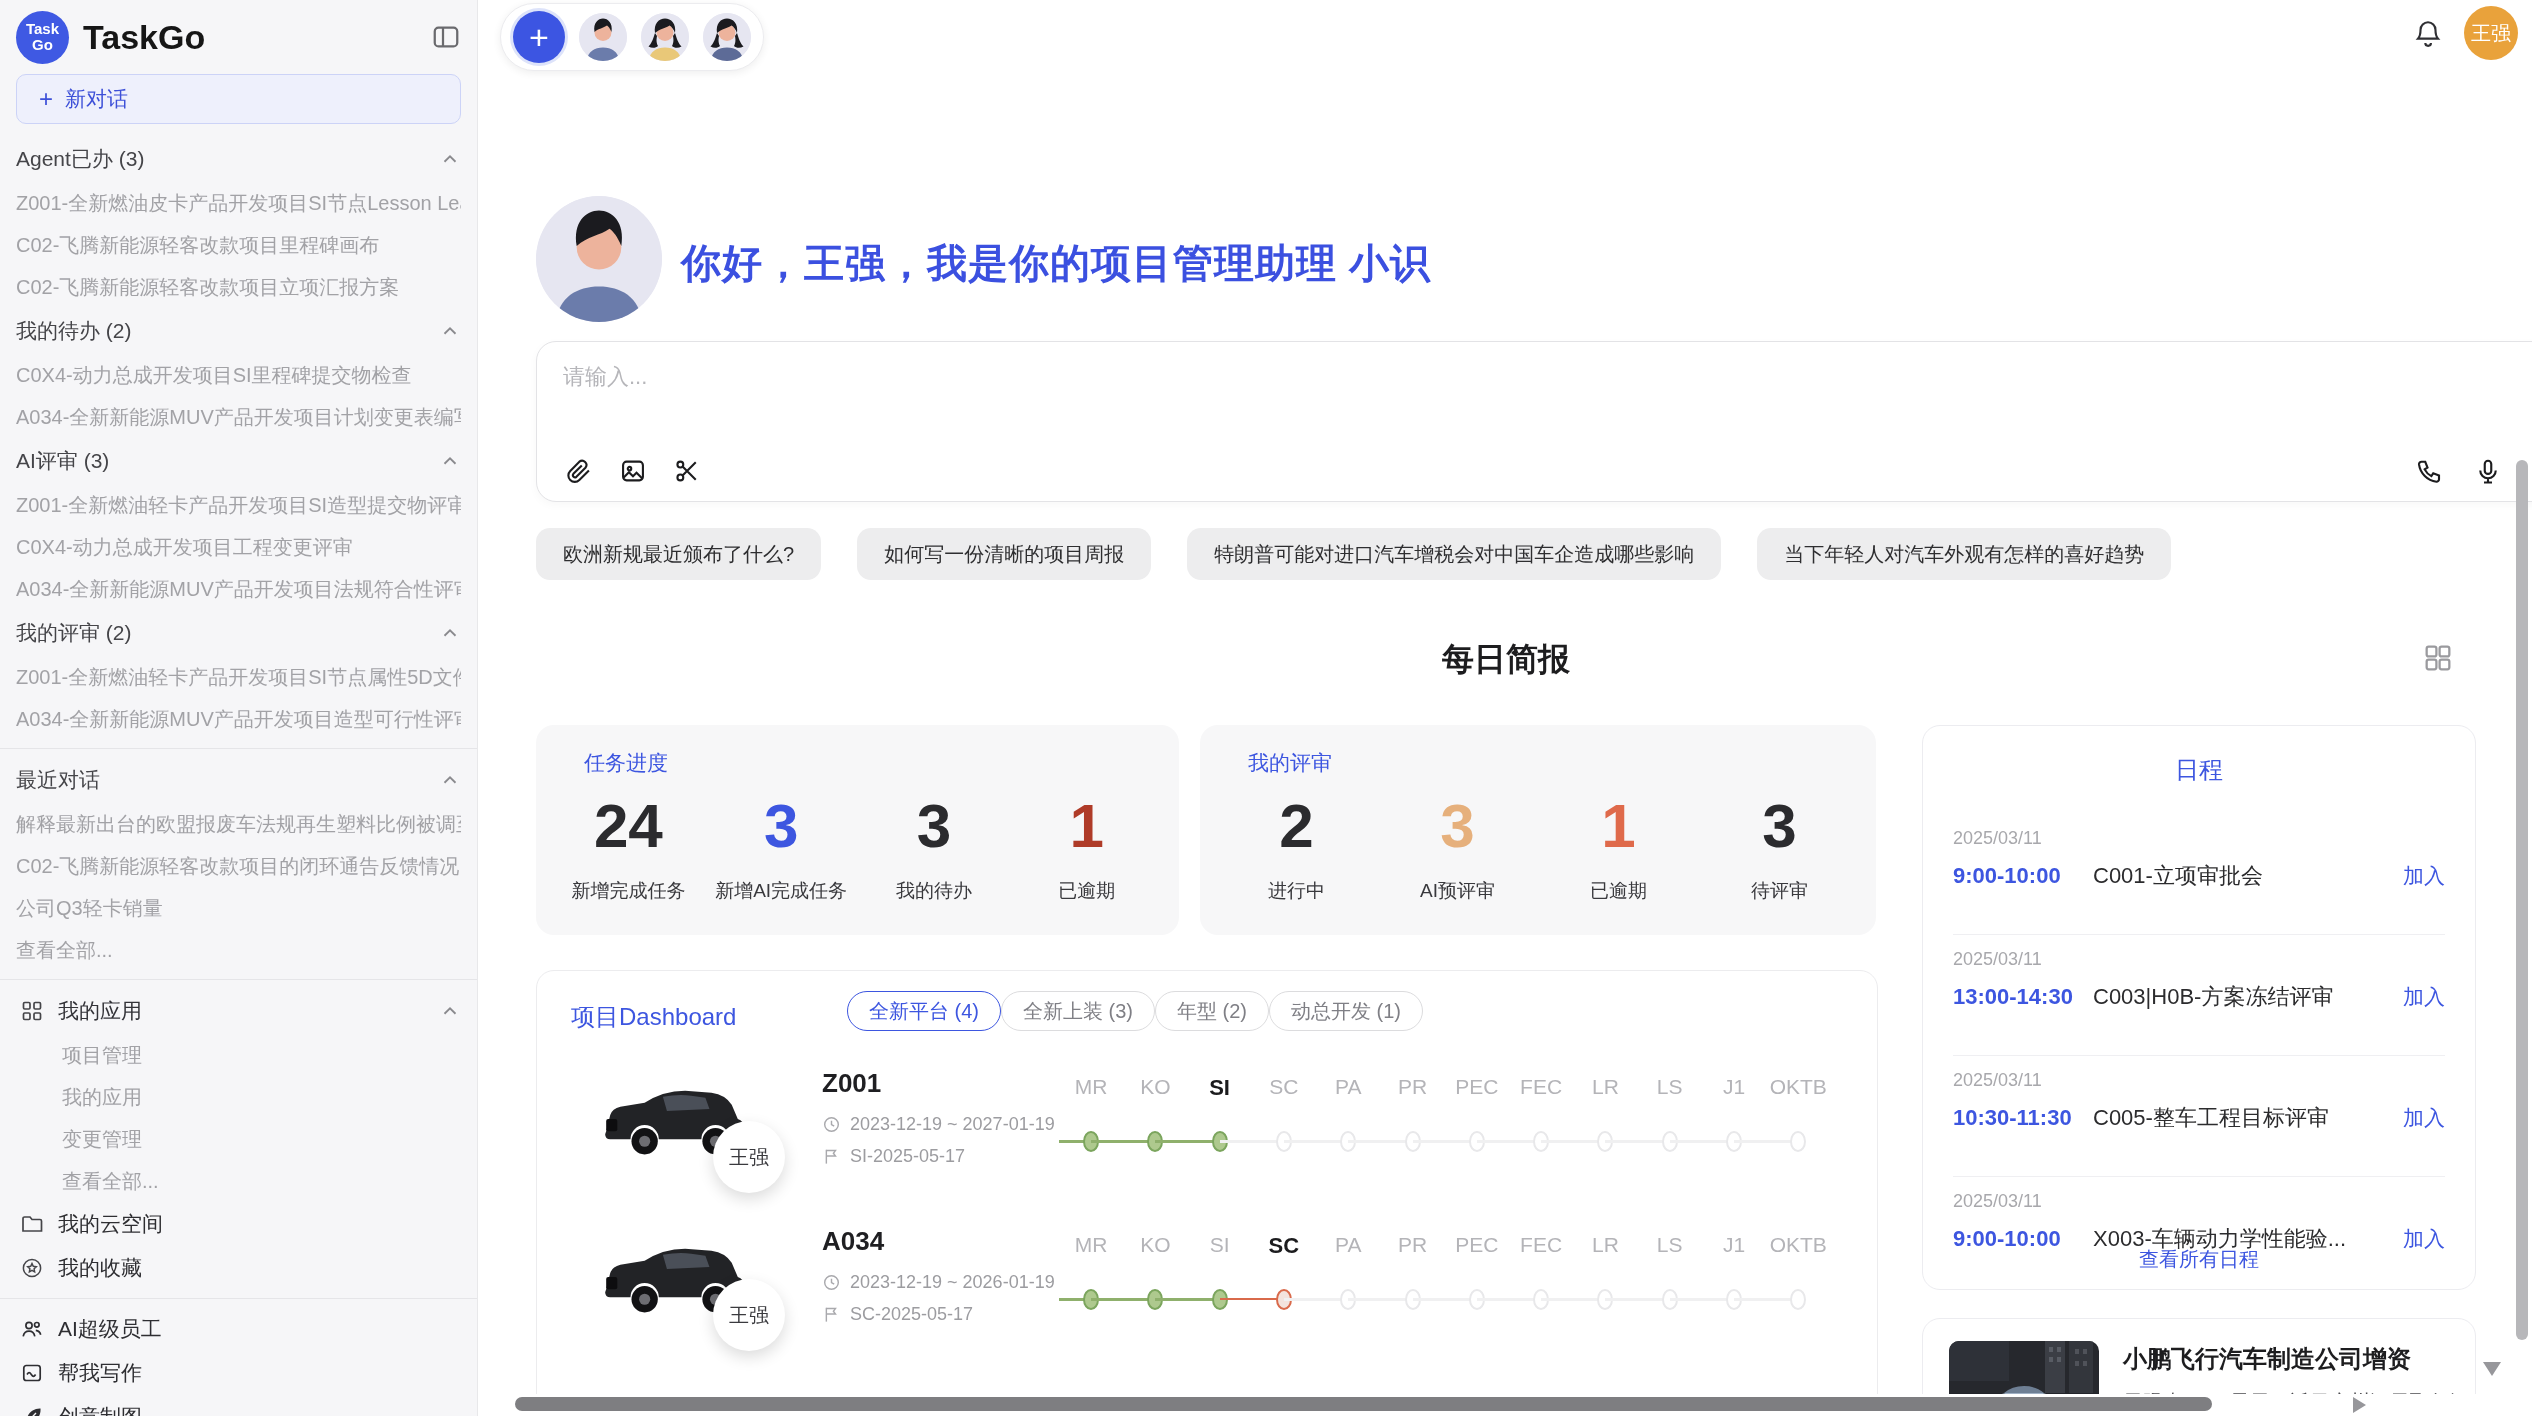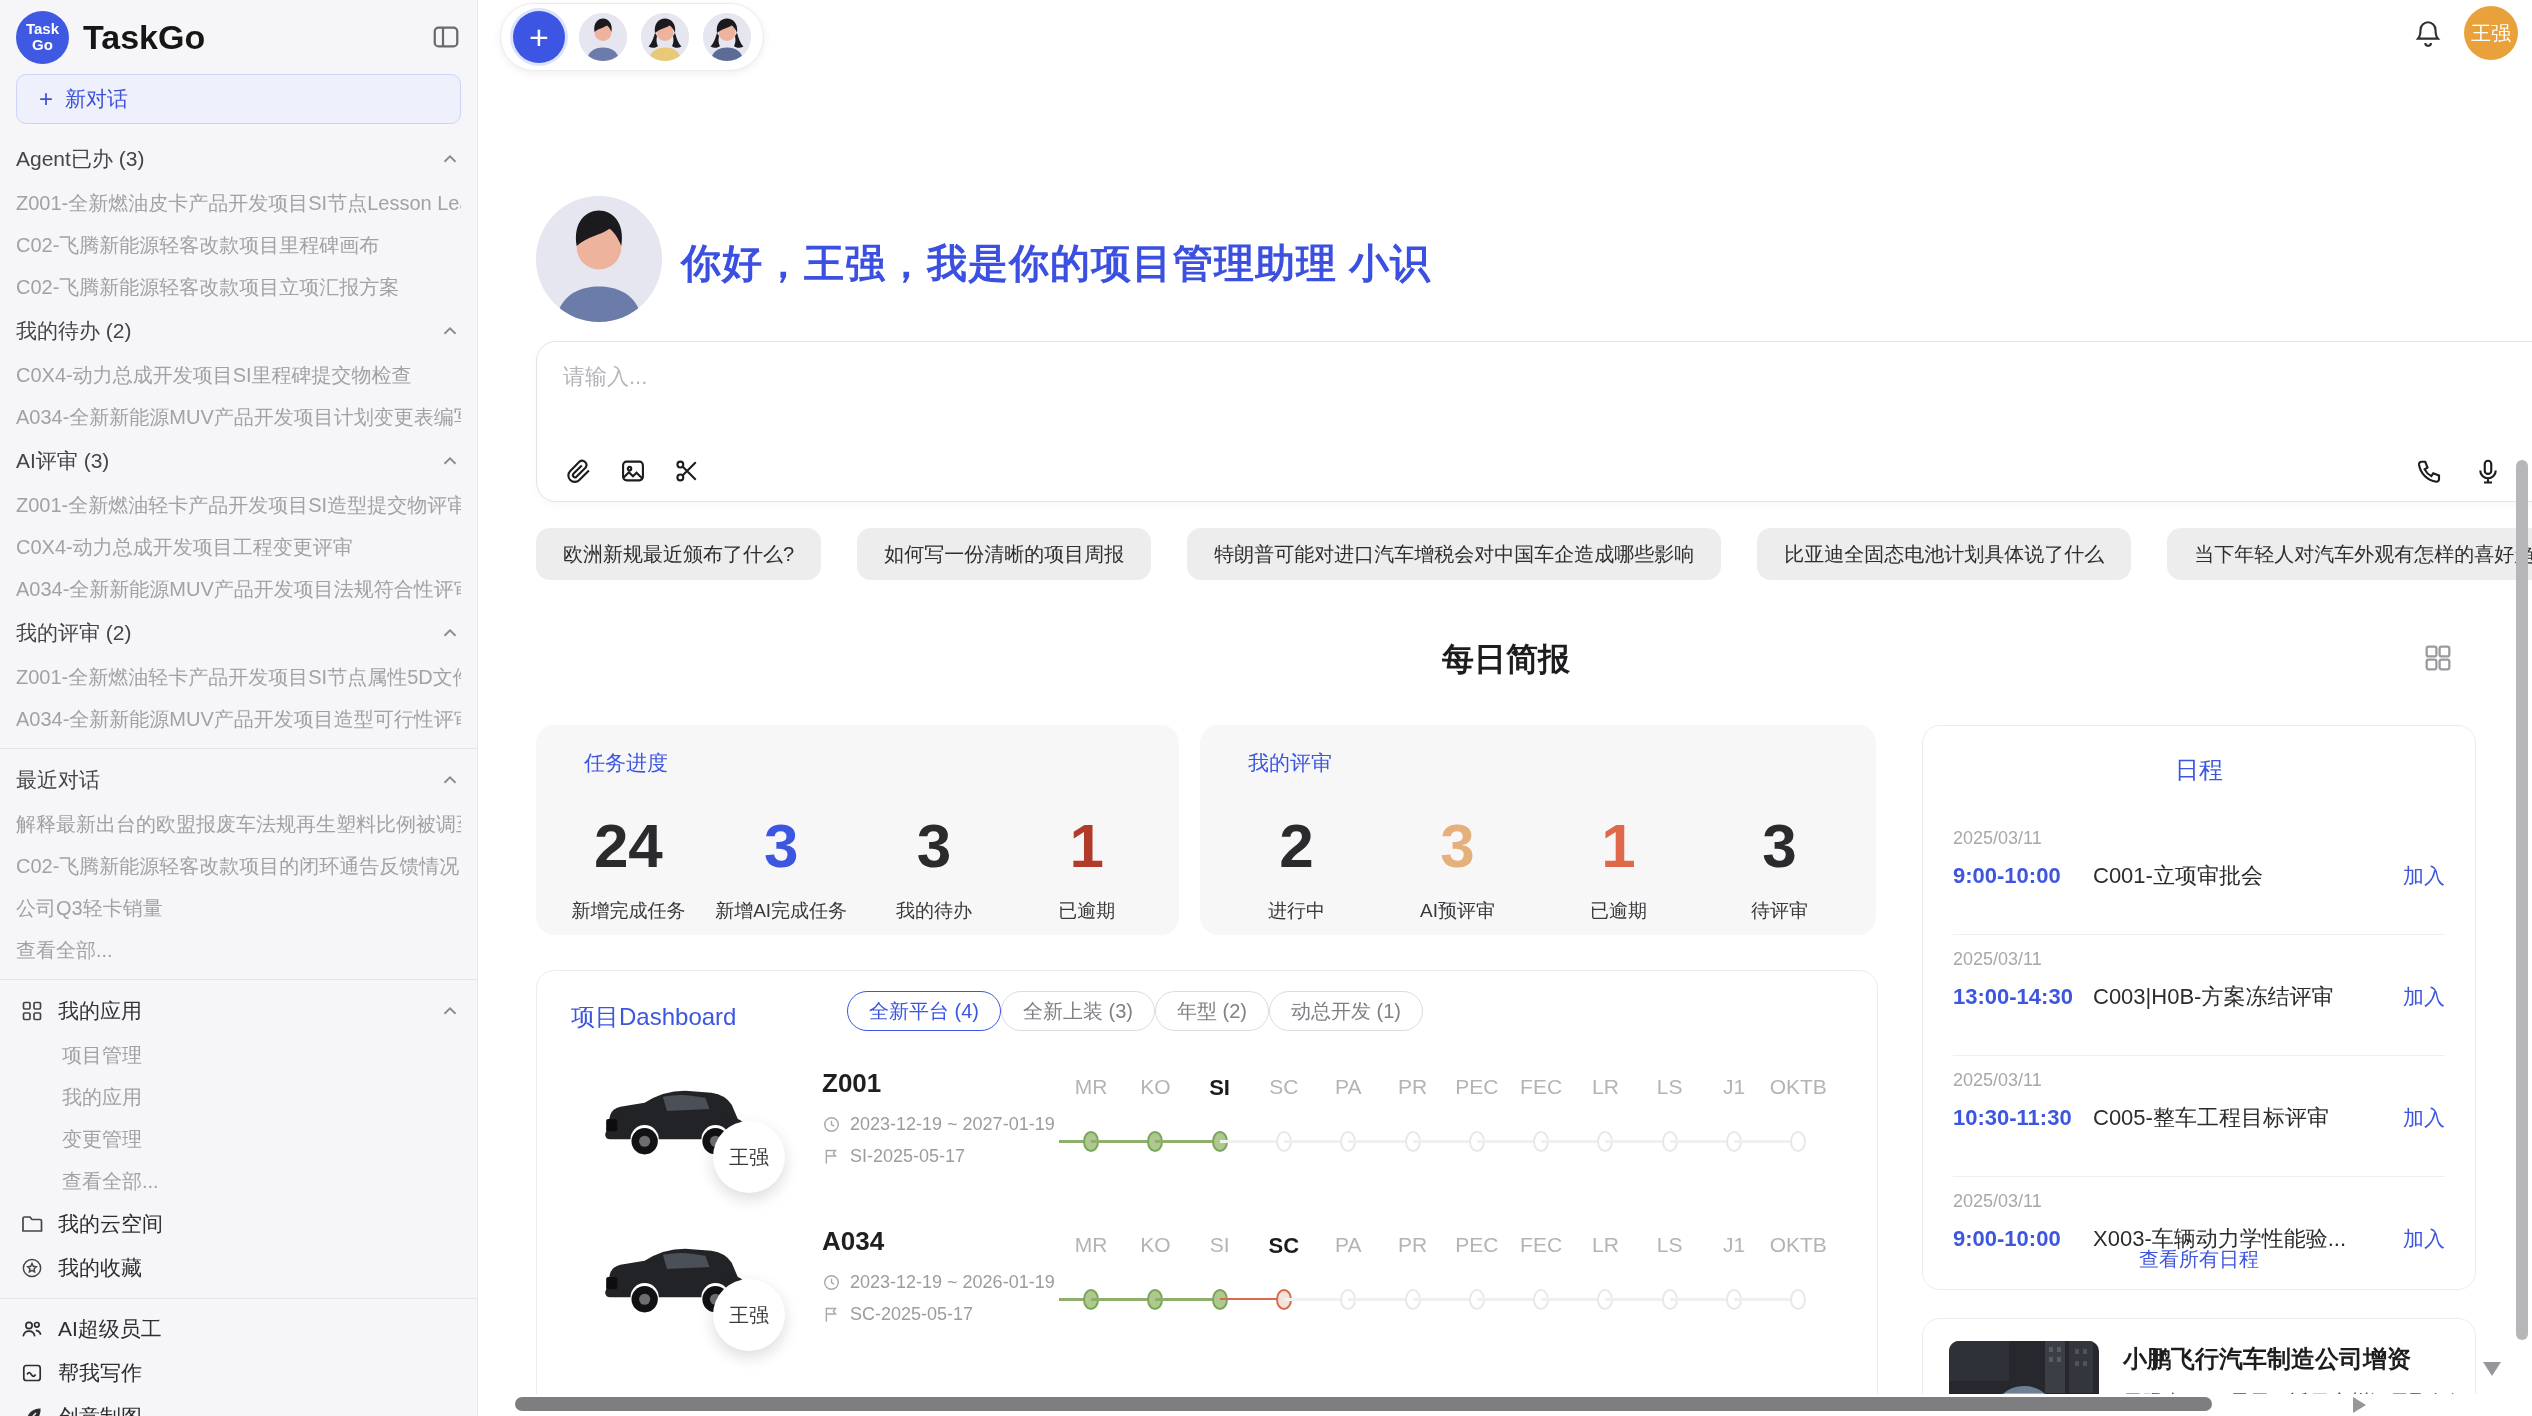--- a/index.html
+++ b/index.html
@@ -70,21 +70,21 @@
 
   .briefing-title { position:absolute; left:57px; top:638px; width:1940px; text-align:center;
                     font-size:32px; font-weight:700; color:#1d1d1f; }
   .briefing-grid { position:absolute; left:1943px; top:642px; width:32px; height:32px; cursor:pointer; }
 
   .stat-card { position:absolute; top:725px; height:210px; background:#f7f7f8; border-radius:18px; }
   #stat-card-0 { left:57px; width:643px; }
   #stat-card-1 { left:721px; width:676px; }
   .stat-title { position:absolute; left:28px; top:24px; font-size:21px; color:#3d56e0;margin-left:20px; }
   .stat-row { position:absolute; left:16px; right:16px; top:68px; display:flex; }
-  .stat { flex:1; text-align:center;margin-top:20px; }
+  .stat { flex:1; text-align:center; }
   .stat-value { font-size:62px; font-weight:600; line-height:1.05; }
   .stat-label { margin-top:20px; font-size:19px; color:#39393d; }
 
   .dash-card { position:absolute; left:57px; top:970px; width:1342px; height:470px;
                border:1.5px solid #ececee; border-radius:18px; background:#fff; }
   .dash-title { position:absolute; left:34px; top:30px; font-size:24px; color:#3d56e0; font-weight:500; }
   .dash-tabs { position:absolute; left:310px; top:20px; display:flex; }
   .tab { height:40px; border-radius:20px; border:1.5px solid #dcdcde; color:#7f7f85; font-size:20px;
          padding:0 21px; display:flex; align-items:center; background:#fff; cursor:pointer; white-space:nowrap; }
   .tab.active { border-color:#3d56e0; color:#3d56e0; }
@@ -345,21 +345,20 @@
             <path d="M3.5 11.8L20.5 3.8l-4.6 16.4-4.2-6.6z"></path>
               <path d="M11.7 13.6l8.8-9.8"></path>
           </svg></span>
       </div>
     </div>
 
     <div class="chips" id="chips">
         <div class="chip">欧洲新规最近颁布了什么?</div>
         <div class="chip">如何写一份清晰的项目周报</div>
         <div class="chip">特朗普可能对进口汽车增税会对中国车企造成哪些影响</div>
-        <div class="chip">比亚迪全固态电池计划具体说了什么</div>
         <div class="chip">当下年轻人对汽车外观有怎样的喜好趋势</div>
       </div>
 
     <div class="briefing-title">每日简报</div>
     <div class="briefing-grid">
       <svg viewBox="0 0 24 24" fill="none" stroke="#9a9a9e" stroke-width="1.7" width="32" height="32">
         <rect x="3.5" y="3.5" width="7.3" height="7.3" rx="1.5"></rect>
           <rect x="13.2" y="3.5" width="7.3" height="7.3" rx="1.5"></rect>
         <rect x="3.5" y="13.2" width="7.3" height="7.3" rx="1.5"></rect>
           <rect x="13.2" y="13.2" width="7.3" height="7.3" rx="1.5"></rect>

